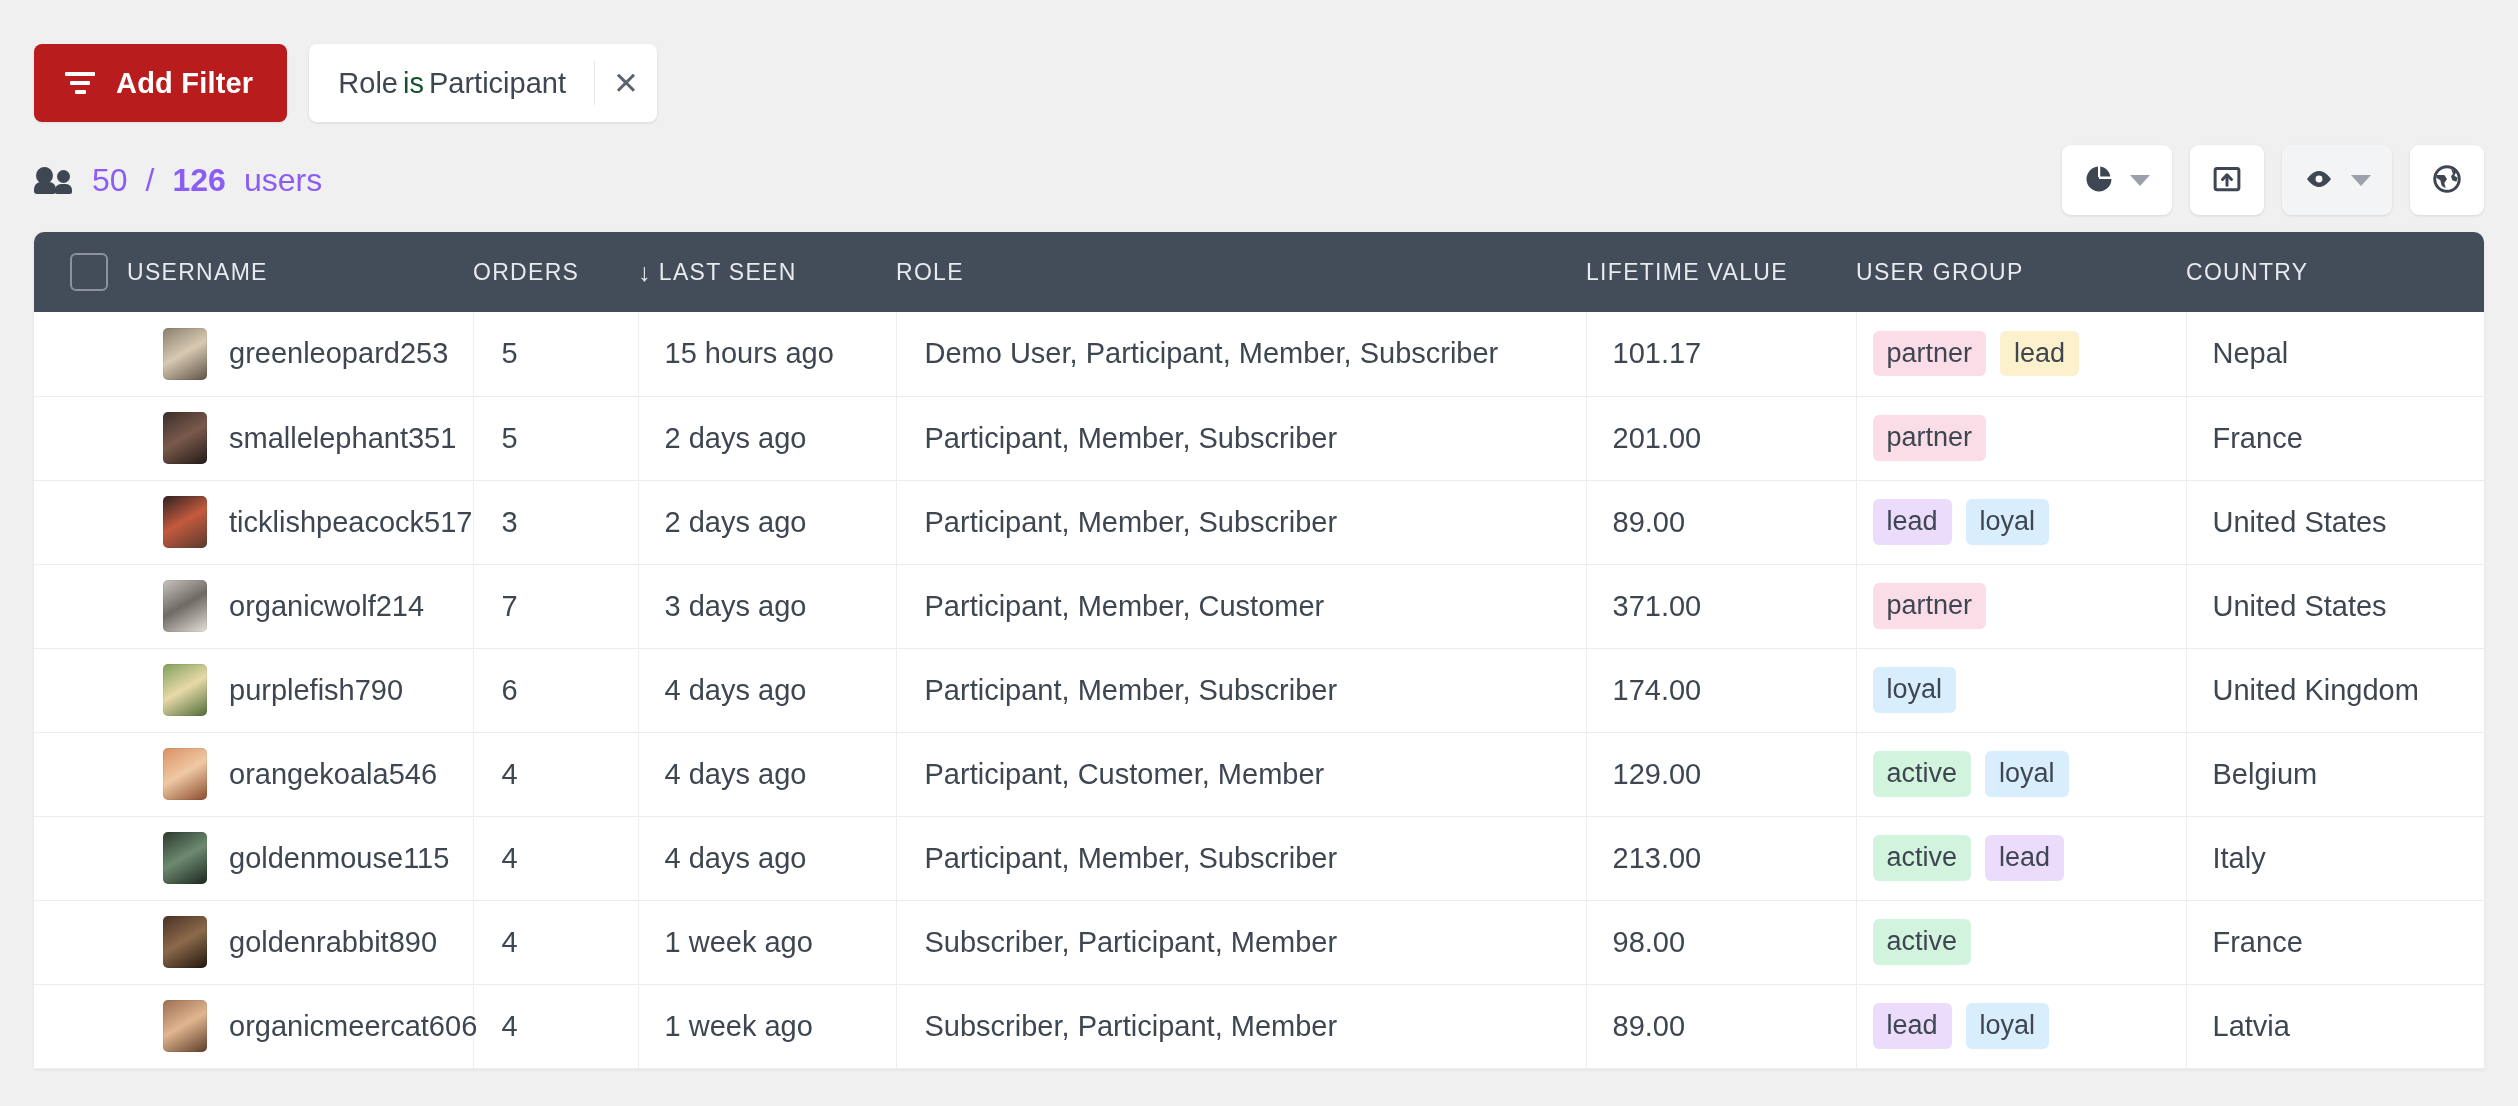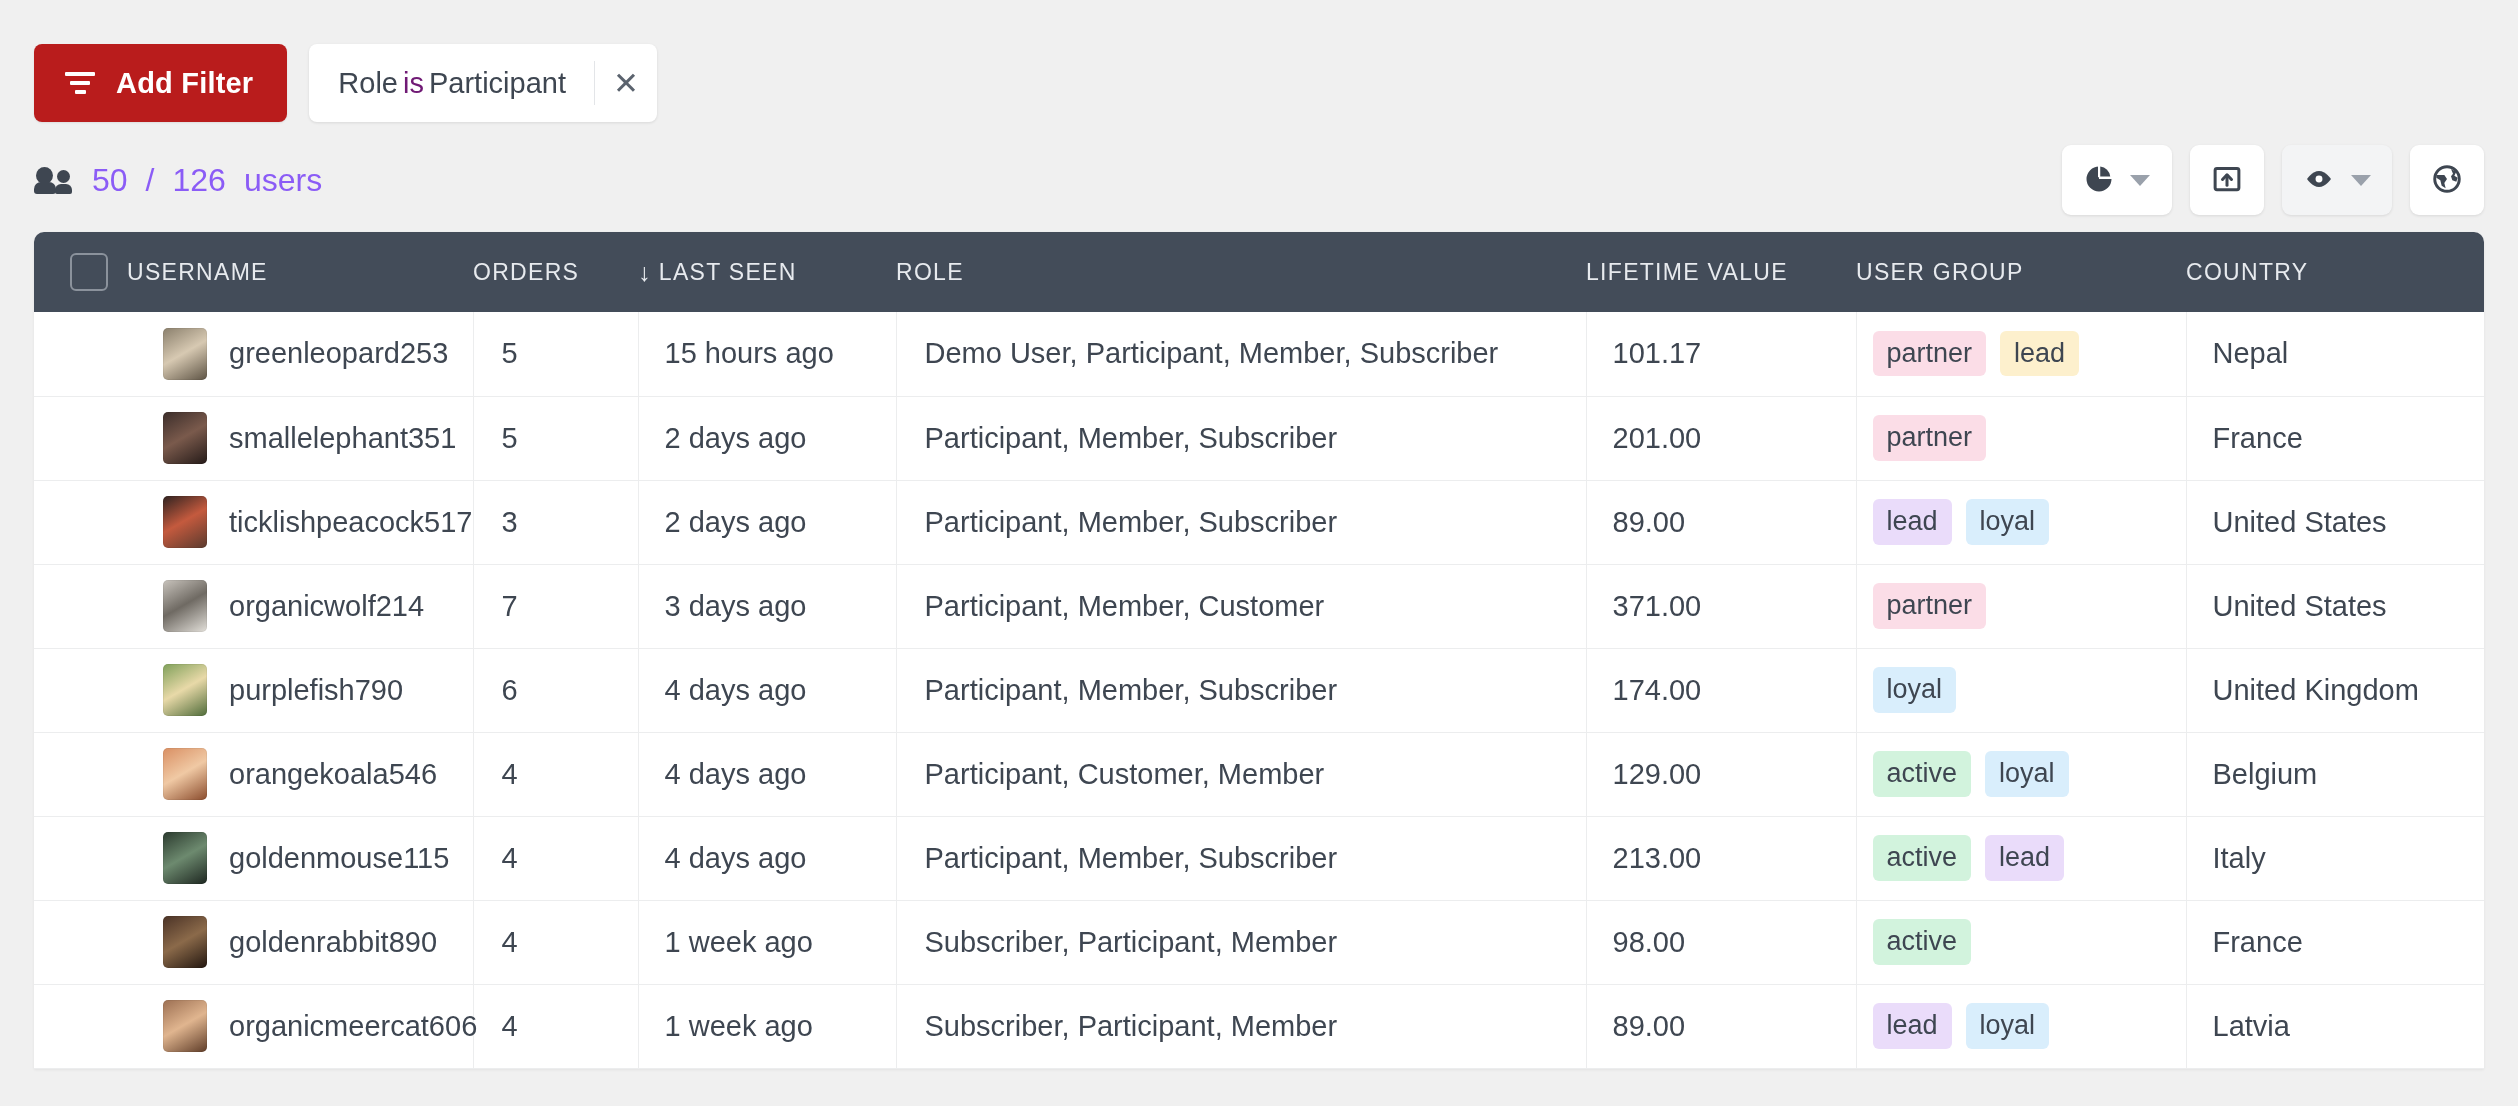--- a/index.html
+++ b/index.html
@@ -49,42 +49,42 @@
     background: #ffffff;
     border-radius: 8px;
     height: 78px;
     padding: 0 0 0 29px;
     font-size: 29px;
     color: #3e4651;
     box-shadow: 0 1px 3px rgba(0,0,0,0.10);
     cursor: default;
   }
   .chip-text { white-space: nowrap; }
-  .chip-op { color: #701a75; padding: 0 5px; }
+  .chip-op { color: #14532d; padding: 0 5px; }
   .chip-sep { width:1px; height:44px; background:#e3e5e8; margin: 0 0 0 28px; }
   .chip-close {
     width: 62px; height: 78px;
     display:flex; align-items:center; justify-content:center;
     color:#5b636e; font-size: 31px; cursor:pointer;
     background: none; border: none; font-family: "Liberation Sans", sans-serif;
   }
 
   
   .count-row {
     display:flex; align-items:center; justify-content:space-between;
     padding: 0 34px 0 34px;
     height: 96px;
   }
   .count-left { display:flex; align-items:center; gap:18px; font-size:32px; color:#8b5cf6; }
   .users-icon { width:40px; height:26px; position:relative; display:block; }
   .users-icon .h1 { position:absolute; width:17px; height:17px; border-radius:50%; background:#3e4651; left:2px; top:0; }
   .users-icon .h2 { position:absolute; width:13px; height:13px; border-radius:50%; background:#3e4651; left:23px; top:3px; }
   .users-icon .b1 { position:absolute; width:22px; height:12px; border-radius:7px 7px 3px 3px; background:#3e4651; left:0px; top:15px; }
   .users-icon .b2 { position:absolute; width:17px; height:10px; border-radius:6px 6px 2px 2px; background:#3e4651; left:21px; top:17px; }
-  .count-strong { font-weight: normal; text-align: center; }
+  .count-strong { font-weight: bold; text-align: center; }
 
   .actions { display:flex; align-items:center; gap:18px; }
   .act-btn {
     background:#ffffff; border:none; border-radius:9px;
     height:70px; display:flex; align-items:center; justify-content:center;
     box-shadow: 0 1px 3px rgba(0,0,0,0.10); cursor:pointer; color:#3e4651;
     padding: 0 20px; gap: 16px;
   }
   .act-btn.wide { width:110px; }
   .act-btn.narrow { width:74px; }

